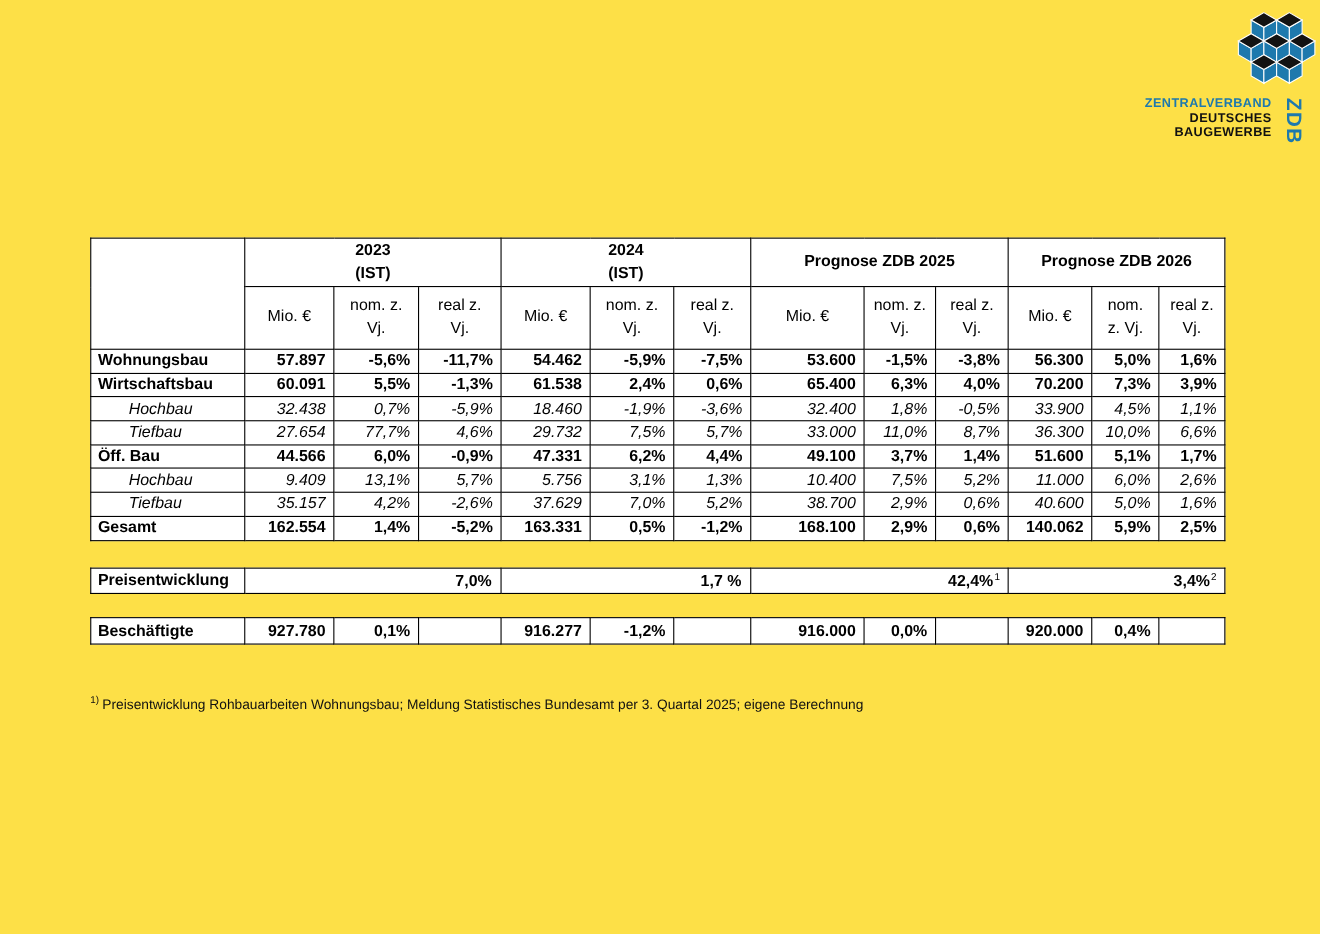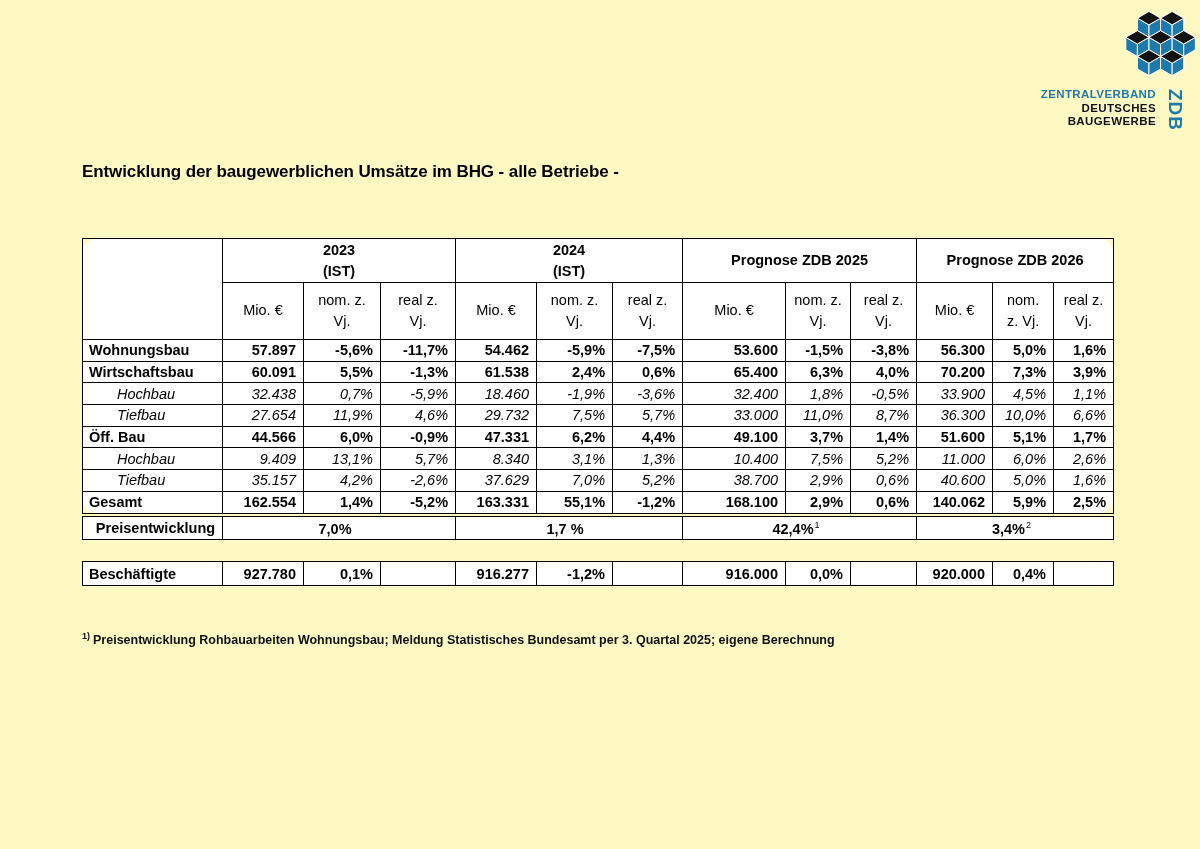--- a/index.html
+++ b/index.html
@@ -1,17 +1,17 @@
 <!DOCTYPE html>
 <html><head>
 <meta charset="utf-8">
 <style>
   html,body{margin:0;padding:0;background:#fff;}
   .page{
-    position:relative;width:1200px;height:849px;background:#fef9c3;
+    position:relative;width:1200px;height:849px;background:#fde047;
     font-family:"Liberation Sans",sans-serif;color:#000;overflow:hidden;
   }
 
   
   .logo{position:absolute;top:8px;left:1020px;width:172px;height:128px;}
   .cubes{position:absolute;top:0;left:96px;width:82px;height:72px;}
   .org{position:absolute;top:80px;right:36px;text-align:right;
        font-size:11.5px;font-weight:bold;line-height:13.5px;letter-spacing:.4px;}
   .org .l1{color:#1e79ad;}
   .org .l2,.org .l3{color:#111;}
@@ -21,44 +21,44 @@
       font-weight:bold;font-size:19px;color:#1e79ad;letter-spacing:1px;white-space:nowrap;}
 
   
   .title{position:absolute;left:82px;top:162px;margin:0;
          font-size:17px;font-weight:bold;letter-spacing:-.1px;}
 
   
   table{border-collapse:collapse;table-layout:fixed;position:absolute;left:82px;background:#fff;}
   td{border:1px solid #000;font-size:14.5px;overflow:hidden;white-space:nowrap;padding:0;}
 
-  .main{top:238px;width:1031px;border-radius:17px;}
+  .main{top:216px;width:1031px;}
   .corner{border:1px solid #000;}
   .group-head{font-weight:bold;text-align:center;white-space:pre-line;
               height:43px;line-height:1.4;vertical-align:middle;}
   .col-head{text-align:center;white-space:pre-line;height:56px;
             vertical-align:middle;font-weight:normal;line-height:1.45;}
   .main tbody td{height:20.7px;}
   tr.bold{font-weight:bold;}
   tr.italic{font-style:italic;}
   .row-label{text-align:left;padding-left:6px;}
   tr.italic .row-label{padding-left:34px;}
   .val{text-align:right;padding-right:7px;}
 
   .price{top:516px;width:1031px;}
-  .price td{height:22px;text-align:center;}
+  .price td{height:22px;}
   .price .row-label{font-weight:bold;}
   .price .val{font-weight:bold;}
   .price sup{font-size:9px;font-weight:normal;margin-left:1px;}
 
   .emp{top:561px;width:1031px;}
   .emp td{height:23px;font-weight:bold;}
 
   
-  .footnotes{position:absolute;left:82px;top:631px;font-size:12.5px;color:#111;font-weight:bold;}
+  .footnotes{position:absolute;left:82px;top:631px;font-size:12.5px;color:#111;}
   .footnote{margin-bottom:8px;}
   .footnote sup{font-size:9px;margin-right:3px;}
 </style>
 </head>
 <body>
 
 <div class="page">
 
   <div class="logo">
     <svg class="cubes" viewBox="0 0 92 78" xmlns="http://www.w3.org/2000/svg">
@@ -104,21 +104,20 @@
     <div class="org">
       <div class="l1">ZENTRALVERBAND</div>
       <div class="l2">DEUTSCHES</div>
       <div class="l3">BAUGEWERBE</div>
     </div>
     <div class="acronym">
       <span>ZDB</span>
     </div>
   </div>
 
-  <h1 class="title">Entwicklung der baugewerblichen Umsätze im BHG - alle Betriebe -</h1>
 
   <table class="main">
     <colgroup>
       <col style="width:140px">
         <col style="width:81px">
         <col style="width:77px">
         <col style="width:75px">
       <col style="width:81px">
         <col style="width:76px">
         <col style="width:70px">
@@ -204,21 +203,21 @@
           <td class="val">32.400</td>
           <td class="val">1,8%</td>
           <td class="val">-0,5%</td>
           <td class="val">33.900</td>
           <td class="val">4,5%</td>
           <td class="val">1,1%</td>
         </tr>
         <tr class="italic">
           <td class="row-label">Tiefbau</td>
           <td class="val">27.654</td>
-          <td class="val">11,9%</td>
+          <td class="val">77,7%</td>
           <td class="val">4,6%</td>
           <td class="val">29.732</td>
           <td class="val">7,5%</td>
           <td class="val">5,7%</td>
           <td class="val">33.000</td>
           <td class="val">11,0%</td>
           <td class="val">8,7%</td>
           <td class="val">36.300</td>
           <td class="val">10,0%</td>
           <td class="val">6,6%</td>
@@ -236,21 +235,21 @@
           <td class="val">1,4%</td>
           <td class="val">51.600</td>
           <td class="val">5,1%</td>
           <td class="val">1,7%</td>
         </tr>
         <tr class="italic">
           <td class="row-label">Hochbau</td>
           <td class="val">9.409</td>
           <td class="val">13,1%</td>
           <td class="val">5,7%</td>
-          <td class="val">8.340</td>
+          <td class="val">5.756</td>
           <td class="val">3,1%</td>
           <td class="val">1,3%</td>
           <td class="val">10.400</td>
           <td class="val">7,5%</td>
           <td class="val">5,2%</td>
           <td class="val">11.000</td>
           <td class="val">6,0%</td>
           <td class="val">2,6%</td>
         </tr>
         <tr class="italic">
@@ -267,21 +266,21 @@
           <td class="val">40.600</td>
           <td class="val">5,0%</td>
           <td class="val">1,6%</td>
         </tr>
         <tr class="bold">
           <td class="row-label">Gesamt</td>
           <td class="val">162.554</td>
           <td class="val">1,4%</td>
           <td class="val">-5,2%</td>
           <td class="val">163.331</td>
-          <td class="val">55,1%</td>
+          <td class="val">0,5%</td>
           <td class="val">-1,2%</td>
           <td class="val">168.100</td>
           <td class="val">2,9%</td>
           <td class="val">0,6%</td>
           <td class="val">140.062</td>
           <td class="val">5,9%</td>
           <td class="val">2,5%</td>
         </tr>
       </tbody>
   </table>

